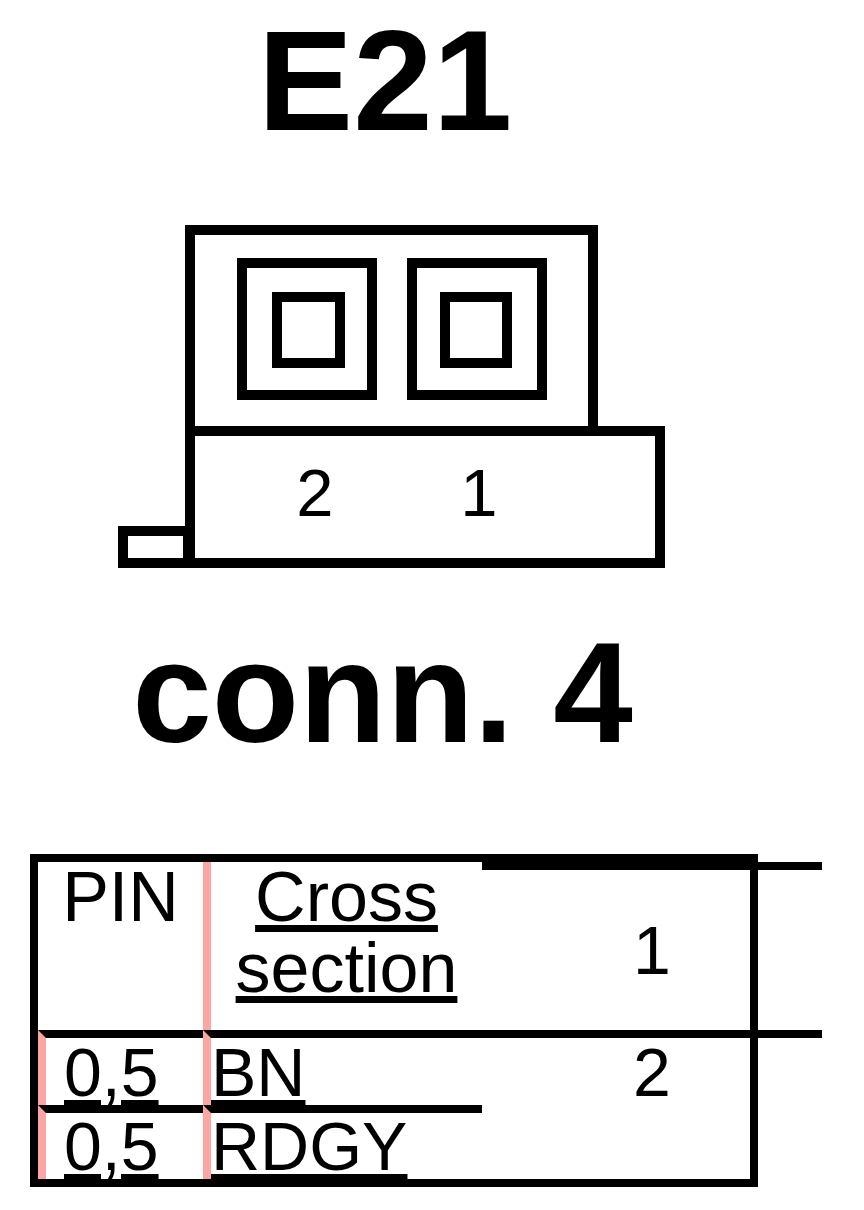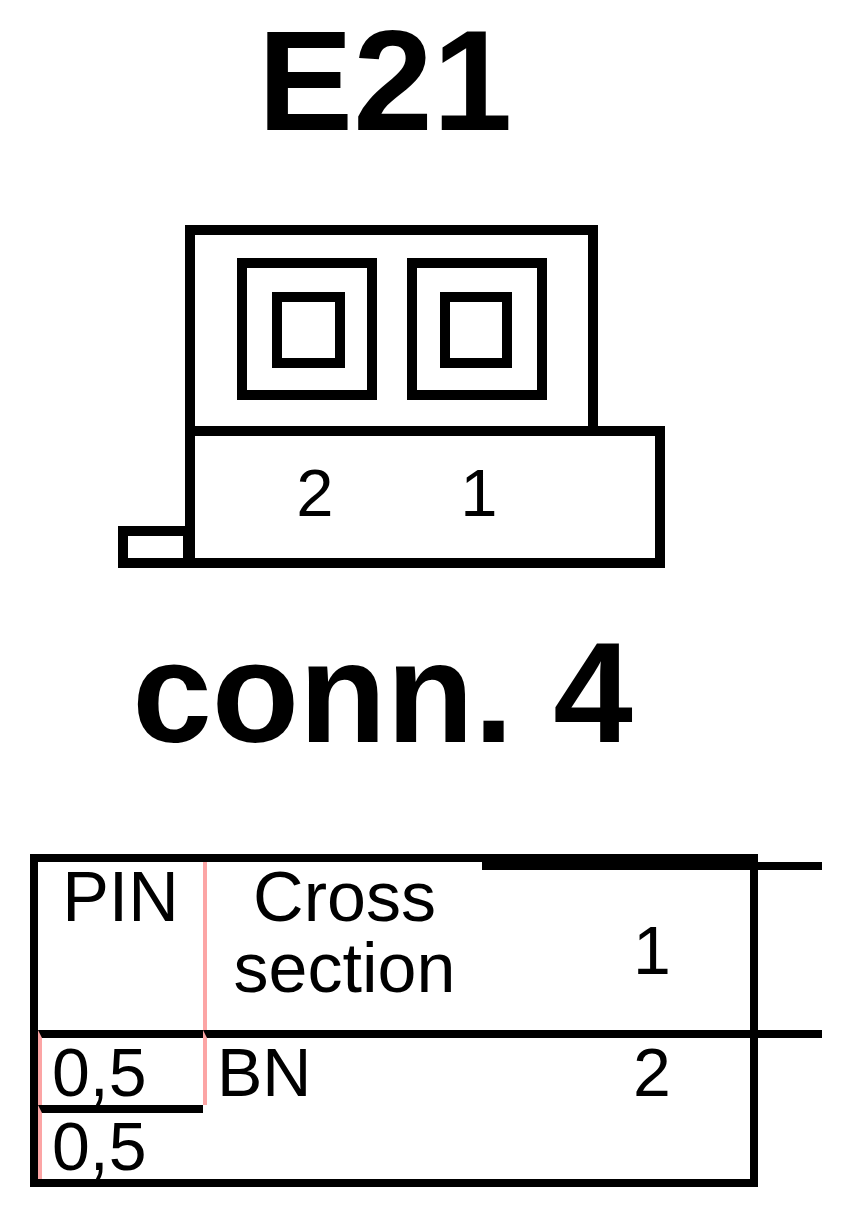--- a/index.html
+++ b/index.html
@@ -66,37 +66,37 @@
     display: grid;
     grid-template-columns: 165px 279px 340px;
     grid-template-rows: 168px 75px 74px;
     background: #ffffff;
     margin-top: 12px;
   }
   .tcell {
     box-sizing: border-box;
     overflow: hidden;
   }
-  .tcell.col2, .tcell.col3 { border-left: 4px solid #fca5a5; }
+  .tcell.col2, .tcell.col3 { border-left: 8px solid #fca5a5; text-decoration: underline; }
   .tcell.row1, .tcell.row2 { border-top: 8px solid #000000; }
   .head-cell {
     font-size: 70px;
     line-height: 71px;
     text-align: center;
     white-space: pre-line;
   }
   .data-cell {
     display: flex;
     align-items: center;
     font-size: 68px;
     line-height: 1;
   }
   .data-cell.pin-col   { justify-content: center; }
-  .data-cell.cross-col { padding-left: 10px; }
-  .data-cell.color-col { padding-left: 10px; }
+  .data-cell.cross-col { padding-left: 18px; }
+  .data-cell.color-col { padding-left: 0; }
 </style>
 </head>
 <body>
 
 <div class="page">
 
   <div class="title title-e21">E21</div>
 
   <div>
     <div class="shape tab"></div>
@@ -116,15 +116,16 @@
     <div class="tcell head-cell col1 row0">PIN</div>
     <div class="tcell head-cell col2 row0">Cross
 section</div>
 
     <div class="tcell data-cell pin-col col1 row1">1</div>
     <div class="tcell data-cell cross-col col2 row1">0,5</div>
     <div class="tcell data-cell color-col col3 row1">BN</div>
 
     <div class="tcell data-cell pin-col col1 row2">2</div>
     <div class="tcell data-cell cross-col col2 row2">0,5</div>
+    <div class="tcell data-cell color-col col3 row2">RDGY</div>
   </div>
 
 </div>
 
 </body></html>

